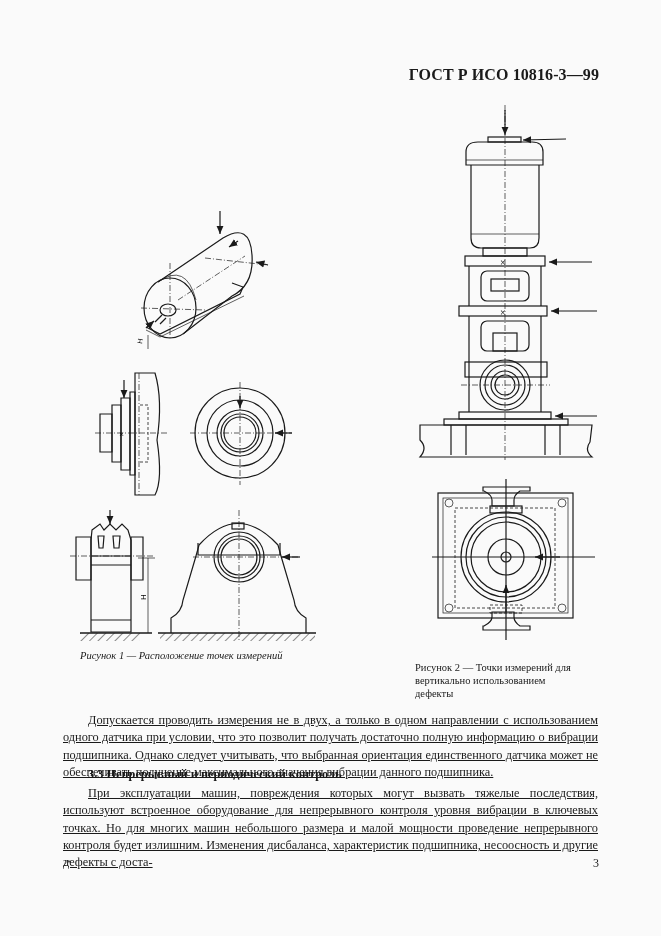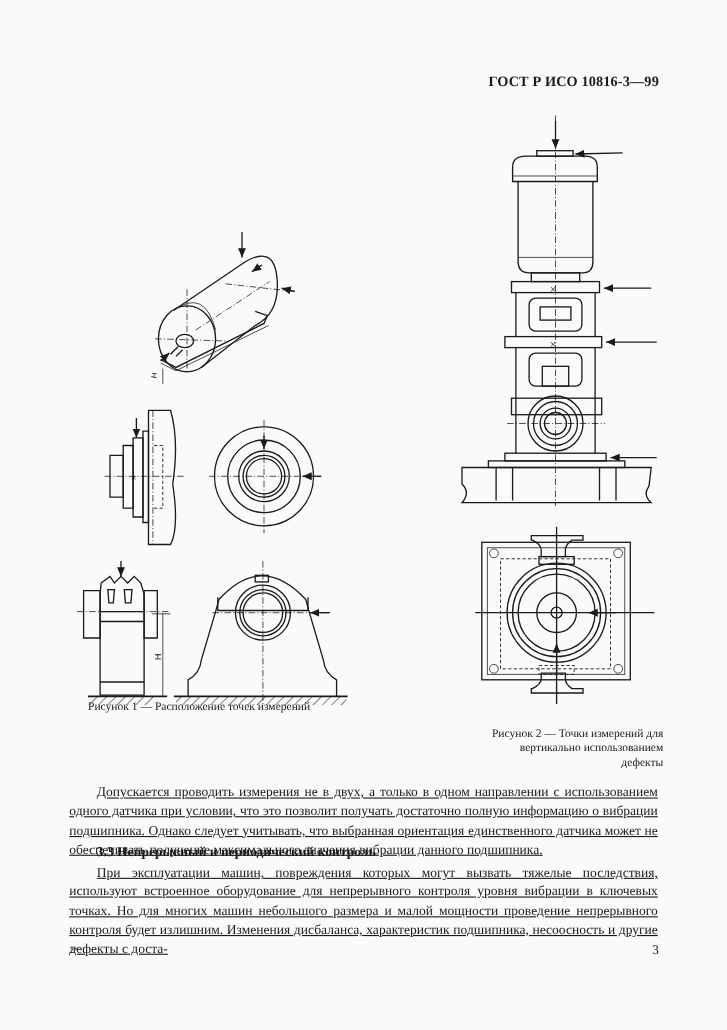--- a/index.html
+++ b/index.html
@@ -1,25 +1,25 @@
 <!DOCTYPE html>
 <html><head>
 <meta charset="utf-8">
 <style>
   html, body { margin: 0; padding: 0; }
   body {
     width: 661px; height: 936px; background: #fafafa; position: relative; overflow: hidden;
     font-family: "Liberation Serif", "DejaVu Serif", serif; color: #1a1a1a;
   }
   .header-code {
-    position: absolute; right: 62px; top: 66px; font-weight: bold; font-size: 13px; letter-spacing: 0.1px;
+    position: absolute; right: 62px; top: 66px; font-weight: bold; font-size: 16px; letter-spacing: 0.1px;
   }
   svg.fig { position: absolute; left: 0; top: 0; }
-  .caption { position: absolute; font-size: 10.5px; line-height: 13px; text-align: right; }
-  .cap1 { left: 80px; top: 636px; text-align: center; }
+  .caption { position: absolute; font-size: 10.5px; line-height: 13px; text-align: left; }
+  .cap1 { left: 80px; top: 649px; text-align: center; font-style: italic; }
   .cap2 { left: 415px; top: 661px; width: 188px; }
   .body-text {
     position: absolute; left: 63px; width: 535px; font-size: 12.3px; line-height: 17.3px; text-align: justify;
   }
   .para1 { top: 712px; text-decoration: underline; }
   .section-title { position: absolute; left: 88px; top: 767px; font-weight: bold; font-size: 12.3px; text-align: right; }
   .para2 { top: 785px; text-decoration: underline; }
   .indent { text-indent: 25px; }
   .footer-mark { position: absolute; left: 63px; top: 859px; font-size: 8px; }
   .page-num { position: absolute; left: 593px; top: 856px; font-size: 12px; }

